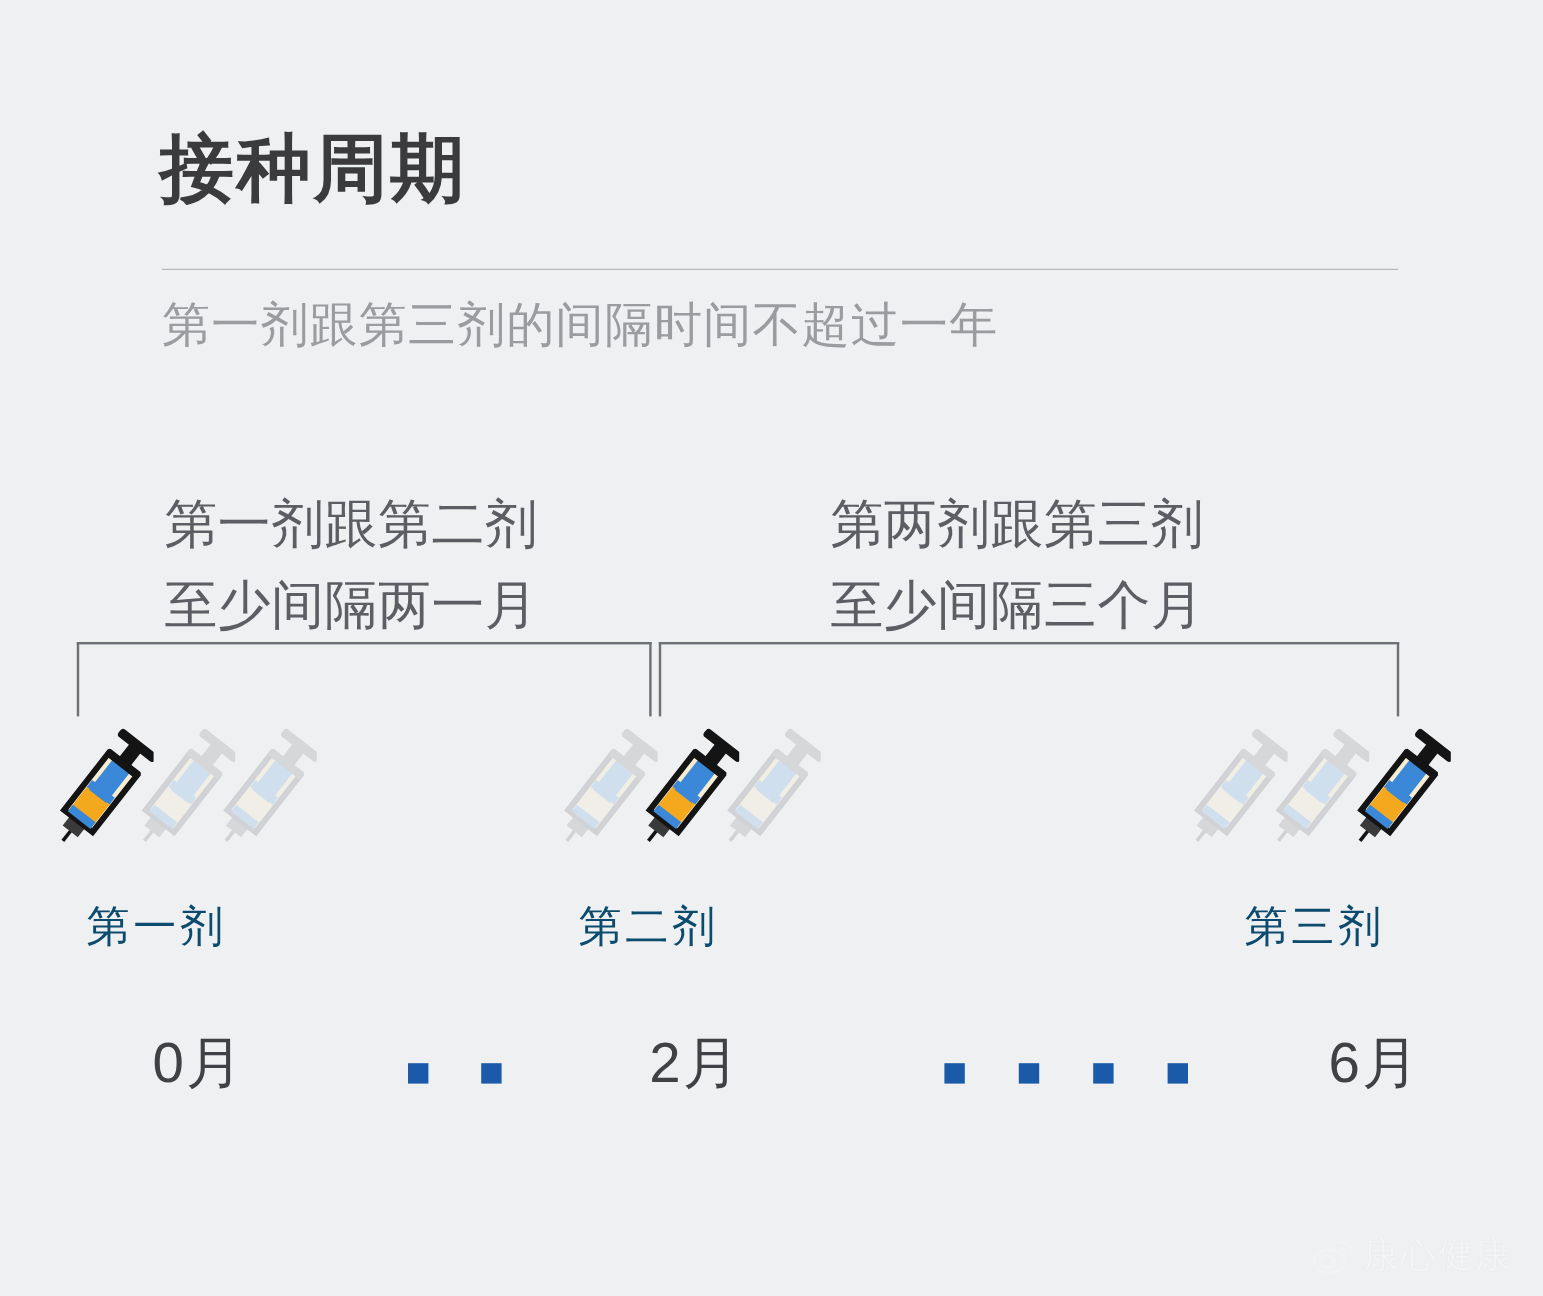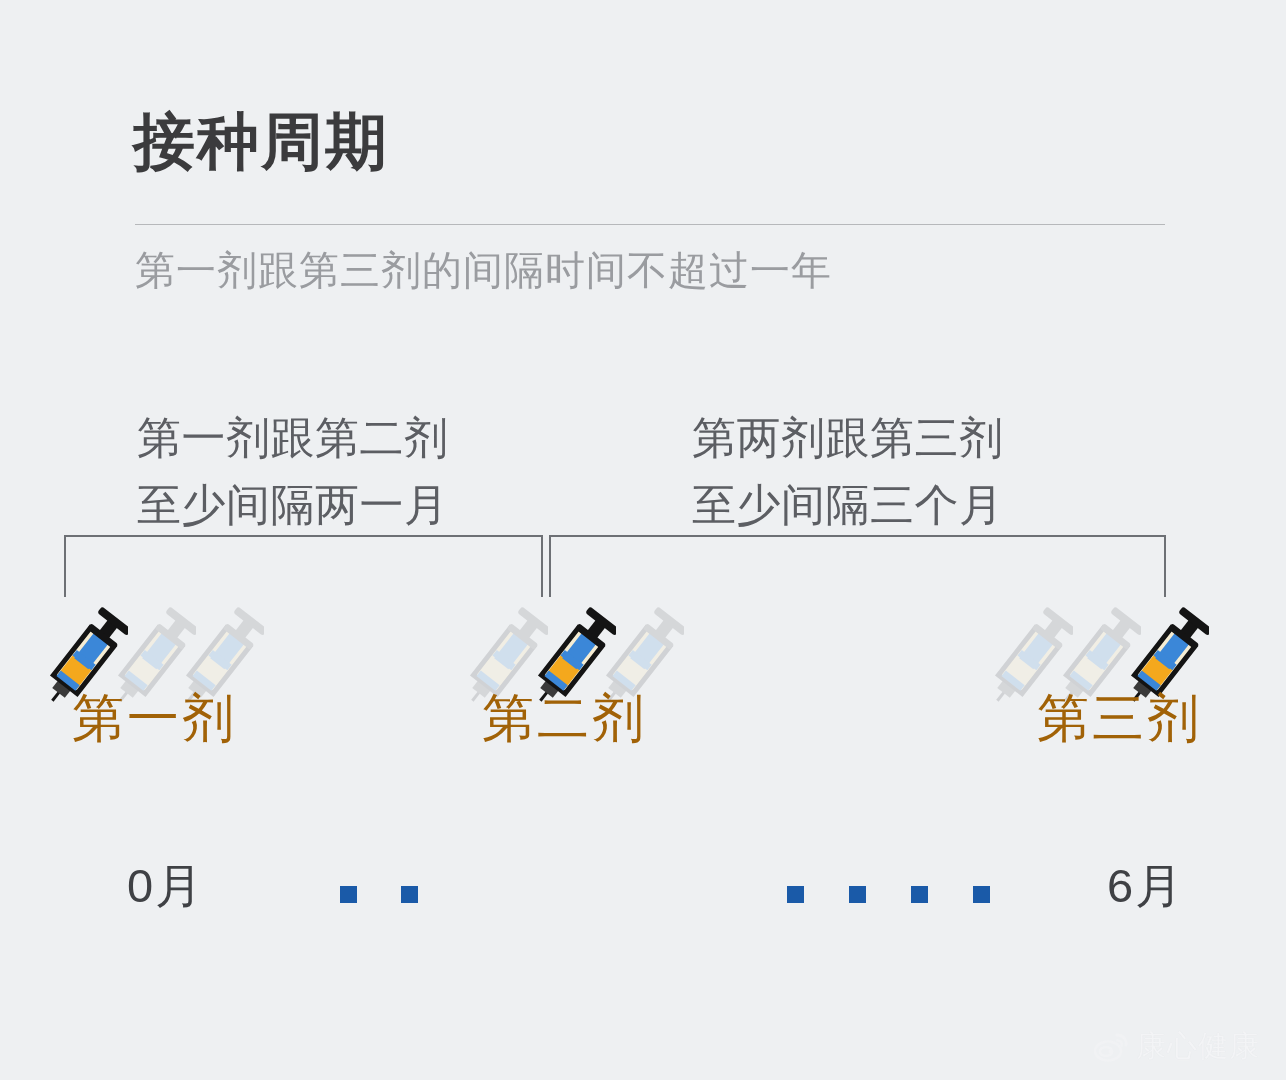--- a/index.html
+++ b/index.html
@@ -97,23 +97,23 @@
 
   .syr-s0 { left: 2px; }
   .syr-s1 { left: 70px; }
   .syr-s2 { left: 138px; }
 
   .syringe.faded { opacity: 0.42; }
 
   
   .dose-label {
     position: absolute;
-    top: 684px;
-    font-size: 52px;
-    color: #a16207;
+    top: 748px;
+    font-size: 36px;
+    color: #0c4a6e;
     letter-spacing: 3px;
     white-space: nowrap;
   }
   .dose-label.l1 { left: 72px; }
   .dose-label.l2 { left: 482px; }
   .dose-label.l3 { left: 1037px; }
 
   
   .month-label {
     position: absolute;
@@ -322,20 +322,21 @@
         </g>
       </svg>
     </div>
   </div>
 
   <div class="dose-label l1">第一剂</div>
   <div class="dose-label l3">第三剂</div>
   <div class="dose-label l2">第二剂</div>
 
   <div class="month-label m0">0月</div>
+  <div class="month-label m2">2月</div>
   <div class="month-label m6">6月</div>
 
   <div class="tick" style="left:340px"></div>
   <div class="tick" style="left:401px"></div>
   <div class="tick" style="left:787px"></div>
   <div class="tick" style="left:849px"></div>
   <div class="tick" style="left:911px"></div>
   <div class="tick" style="left:973px"></div>
 
   <div class="watermark">

